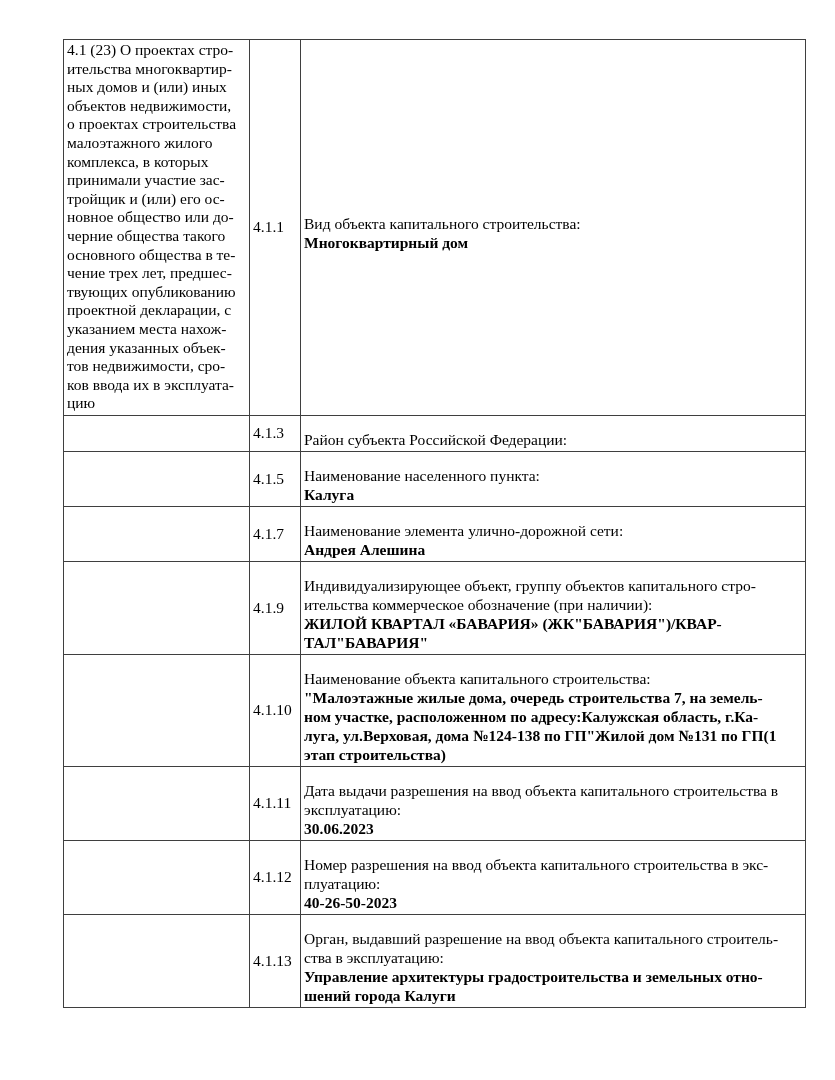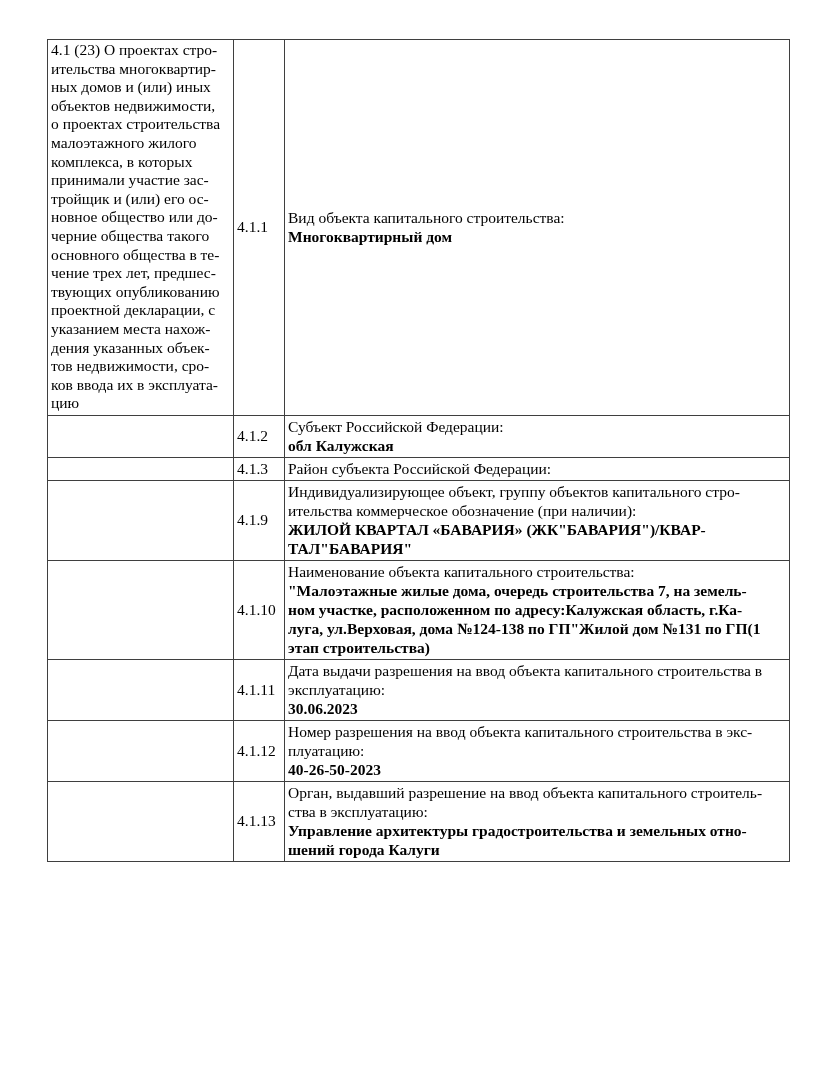--- a/index.html
+++ b/index.html
@@ -4,21 +4,21 @@
 <style>
   * { margin: 0; padding: 0; box-sizing: border-box; }
   html, body {
     width: 835px; height: 1080px;
     background: #ffffff;
     color: #000000;
     font-family: "Liberation Serif", "DejaVu Serif", serif;
   }
   .doc {
     position: absolute;
-    left: 47px; top: 39px;
+    left: 63px; top: 39px;
   }
   table.decl {
     border-collapse: collapse;
     table-layout: fixed;
     width: 742px;
   }
   col.c1 { width: 186px; }
   col.c2 { width: 51px; }
   col.c3 { width: 505px; }
   td {
@@ -28,21 +28,21 @@
     font-size: 15.5px;
     line-height: 19px;
     overflow: hidden;
   }
   td.desc-cell { vertical-align: top; }
   .desc {
     white-space: pre-wrap;
     line-height: 18.6px;
   }
   .num { }
-  .label { white-space: pre-wrap; }
+  .label { white-space: pre-wrap; margin-top: 13px; }
   .value { white-space: pre-wrap; font-weight: bold; }
   .value-mixed { white-space: pre-wrap; }
   .rn { font-weight: normal; }
   .rb { font-weight: bold; }
 </style>
 </head>
 <body>
 
 <div class="doc">
   <table class="decl">
@@ -76,41 +76,49 @@
 ков ввода их в эксплуата-
 цию</div>
       </td>
       <td class="num">4.1.1</td>
       <td>
         <div class="label">Вид объекта капитального строительства:</div>
         <div class="value">Многоквартирный дом</div>
       </td>
     </tr>
 
-    <tr>
-      <td></td>
-      <td class="num">4.1.2</td>
-      <td>
-        <div class="label">Субъект Российской Федерации:</div>
-        <div class="value">обл Калужская</div>
-      </td>
-    </tr>
 
     <tr>
       <td></td>
       <td class="num">4.1.3</td>
       <td>
         <div class="label">Район субъекта Российской Федерации:</div>
 
       </td>
     </tr>
 
 
+    <tr>
+      <td></td>
+      <td class="num">4.1.5</td>
+      <td>
+        <div class="label">Наименование населенного пункта:</div>
+        <div class="value">Калуга</div>
+      </td>
+    </tr>
 
 
+    <tr>
+      <td></td>
+      <td class="num">4.1.7</td>
+      <td>
+        <div class="label">Наименование элемента улично-дорожной сети:</div>
+        <div class="value">Андрея Алешина</div>
+      </td>
+    </tr>
 
 
     <tr>
       <td></td>
       <td class="num">4.1.9</td>
       <td>
         <div class="label">Индивидуализирующее объект, группу объектов капитального стро-
 ительства коммерческое обозначение (при наличии):</div>
         <div class="value">ЖИЛОЙ КВАРТАЛ «БАВАРИЯ» (ЖК"БАВАРИЯ")/КВАР-
 ТАЛ"БАВАРИЯ"</div>

